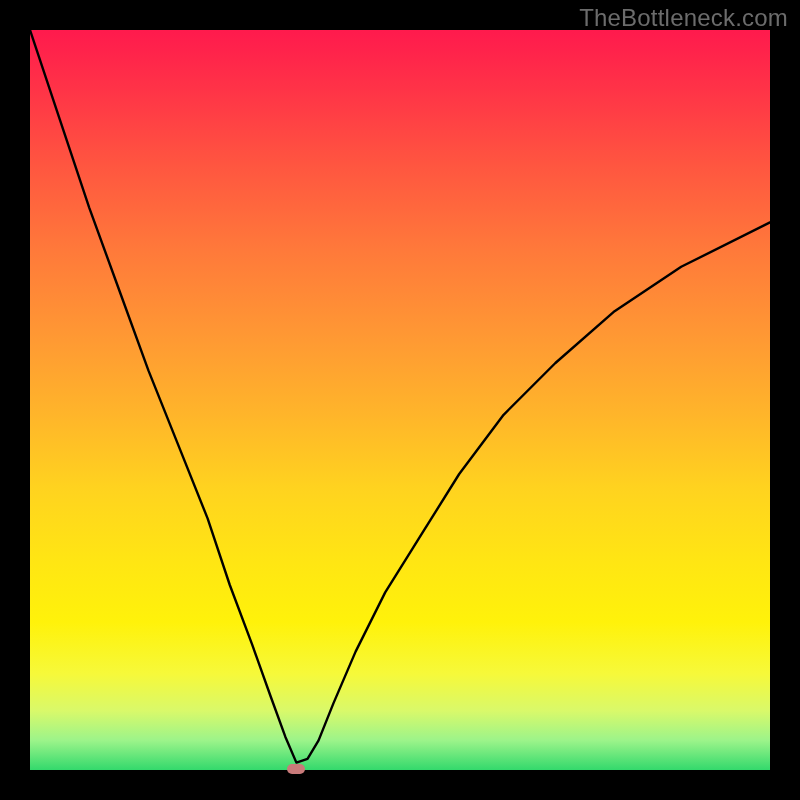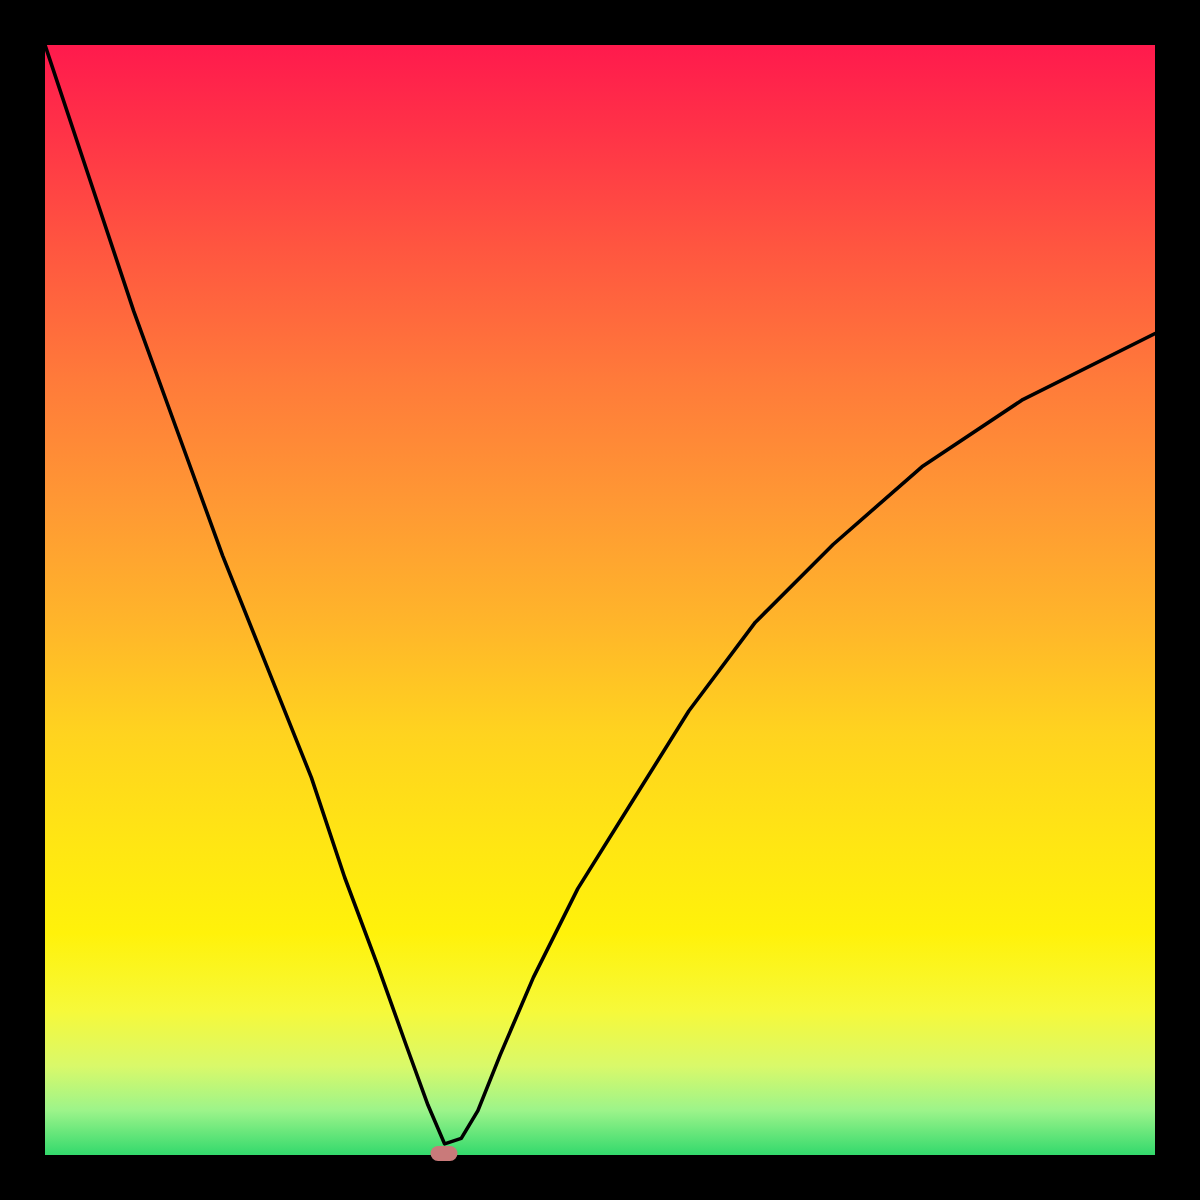--- a/index.html
+++ b/index.html
@@ -69,13 +69,14 @@
 
 <div class="frame">
   <div class="plot"></div>
 
   <svg class="curve-svg" viewBox="0 0 740 740" preserveAspectRatio="none">
     <path id="curve-path" fill="none" stroke="#000" stroke-width="2.4" stroke-linecap="round" stroke-linejoin="round" d="M0.00 0.00 L29.60 88.80 L59.20 177.60 L88.80 259.00 L118.40 340.40 L148.00 414.40 L177.60 488.40 L199.80 555.00 L222.00 614.20 L240.50 666.00 L255.30 706.70 L266.40 732.60 L277.50 728.90 L288.60 710.40 L303.40 673.40 L325.60 621.60 L355.20 562.40 L392.20 503.20 L429.20 444.00 L473.60 384.80 L525.40 333.00 L584.60 281.20 L651.20 236.80 L740.00 192.40"></path>
   </svg>
 
   <div id="marker" class="marker" style="left: 287.4px; top: 764px;"></div>
 
+  <div class="watermark">TheBottleneck.com</div>
 </div>
 
 </body></html>

